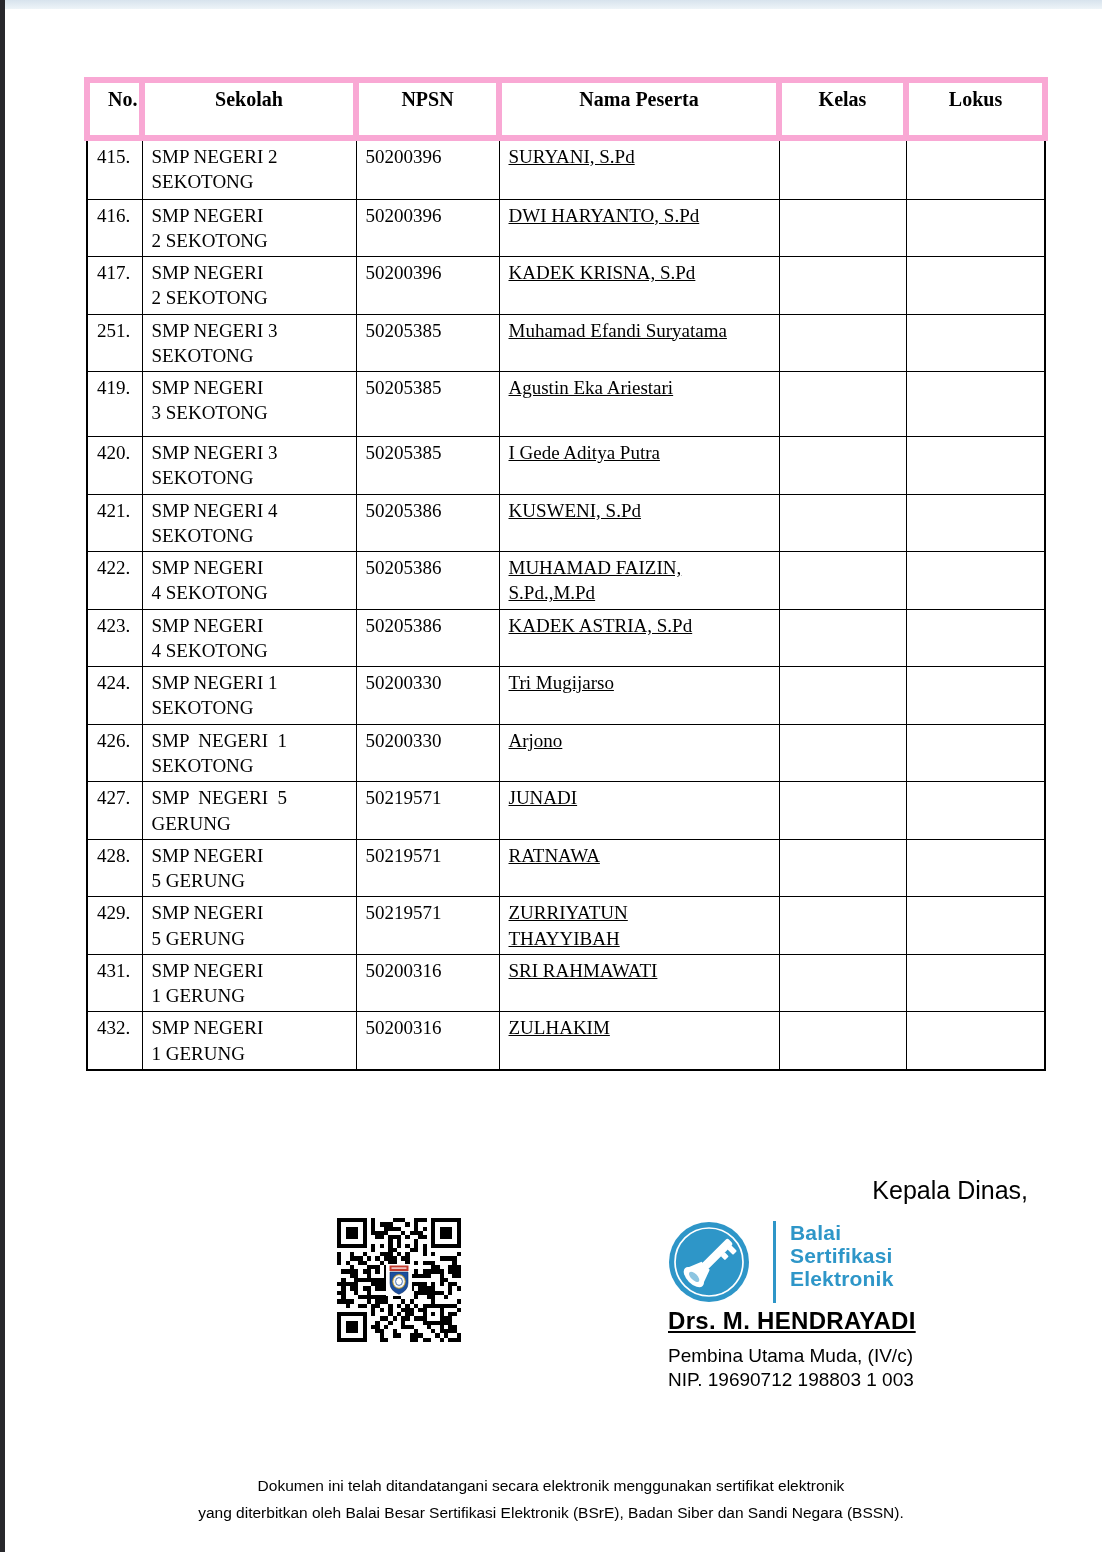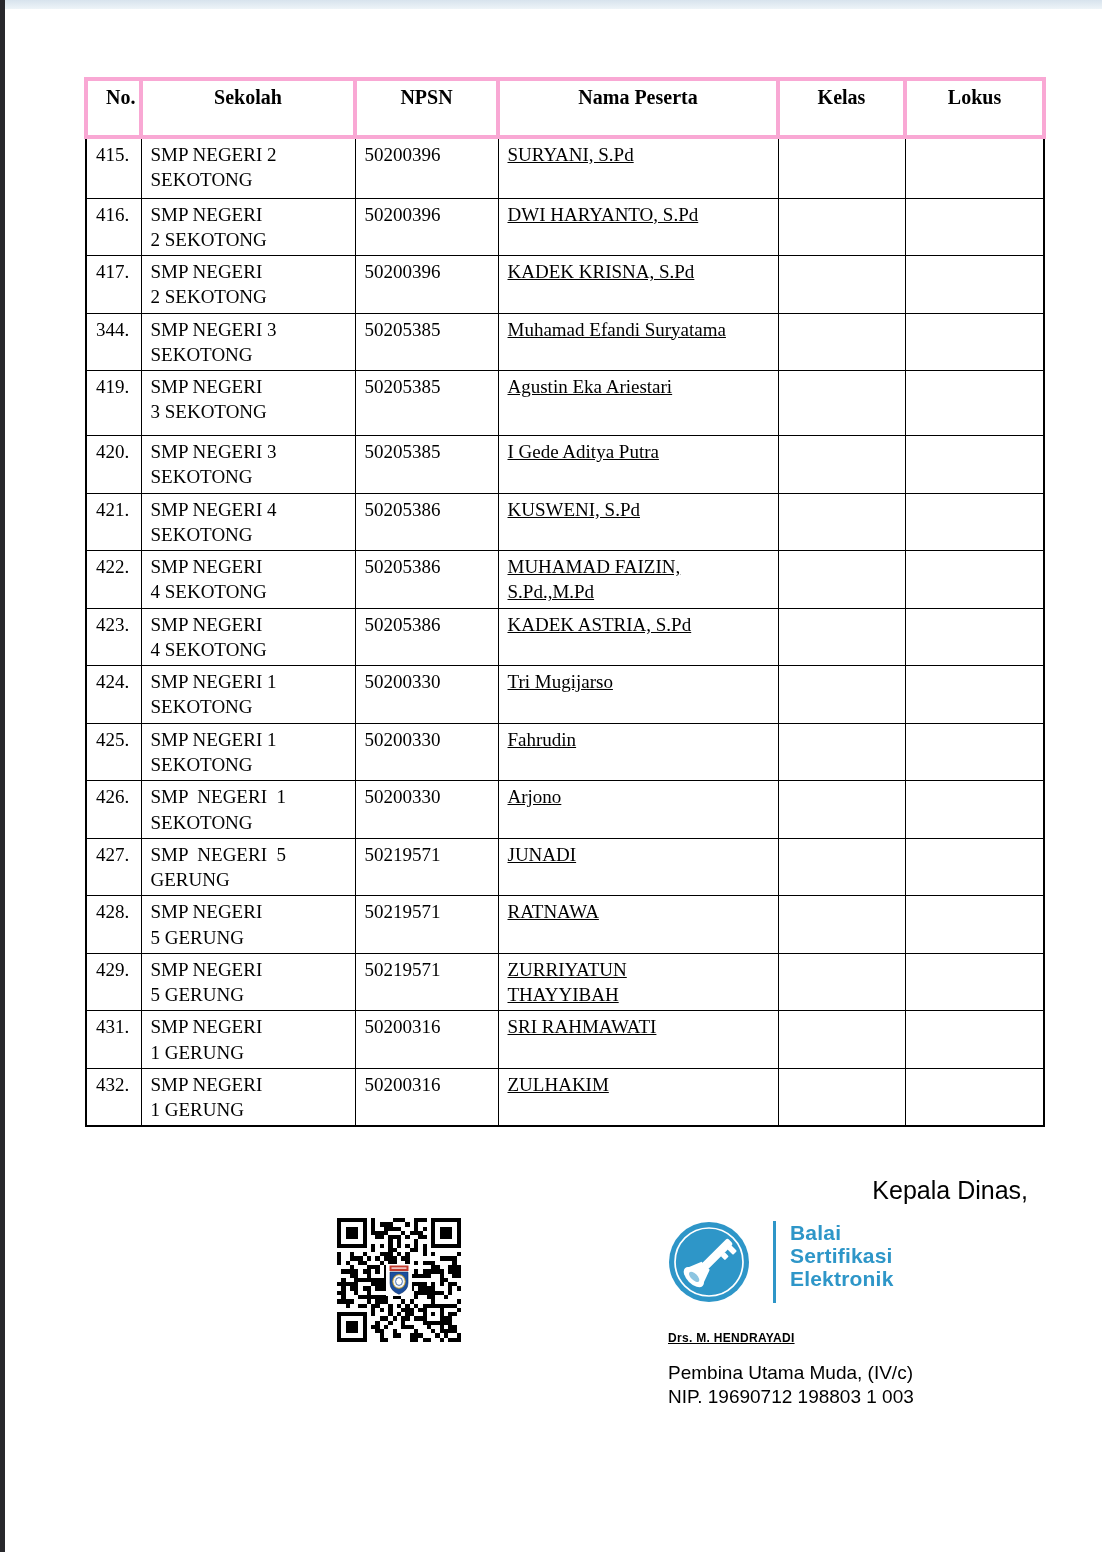--- a/index.html
+++ b/index.html
@@ -30,21 +30,21 @@
   
   table.roster{
     position:absolute;left:84px;top:77px;
     width:958px;
     border-collapse:collapse;
     border:2px solid #000;
     table-layout:fixed;
     font-size:19px;
   }
   table.roster th{
-    border:4px solid #f9a8d4;
+    border:6px solid #f9a8d4;
     font-weight:700;font-size:20px;
     text-align:center;vertical-align:top;
     padding:5px 18px;
     height:58px;
   }
   table.roster td{
     border:1px solid #000;
     vertical-align:top;
     padding:3px 6px 3px 9px;
     line-height:1.33;
@@ -89,22 +89,21 @@
   .logo-divider{
     width:3px;height:82px;background:var(--logo-blue);
     margin-left:23px;margin-right:14px;flex:0 0 auto;
   }
   .logo-text{
     color:var(--logo-blue);
     font-weight:700;font-size:21px;line-height:23px;
     letter-spacing:.2px;
   }
   .sig-name{
-    margin-top:17px;
-    font-size:12px;font-weight:700;line-height:24px;
+    font-size:24px;font-weight:700;line-height:24px;
     text-decoration:underline;
     letter-spacing:.3px;
   }
   .sig-rank{font-size:19px;line-height:24px;margin-top:11px;}
   .sig-nip{font-size:19px;line-height:24px;}
 
   
   .footer{
     position:absolute;left:0;top:1472px;width:1102px;
     text-align:center;
@@ -162,21 +161,21 @@
         <tr>
       <td class="c-no">417.</td>
       <td class="c-sekolah">SMP NEGERI
 2 SEKOTONG</td>
       <td class="c-npsn">50200396</td>
       <td class="c-nama">KADEK KRISNA, S.Pd</td>
       <td class="c-kelas"></td>
       <td class="c-lokus"></td>
     </tr>
         <tr>
-      <td class="c-no">344.</td>
+      <td class="c-no">251.</td>
       <td class="c-sekolah">SMP NEGERI 3
 SEKOTONG</td>
       <td class="c-npsn">50205385</td>
       <td class="c-nama">Muhamad Efandi Suryatama</td>
       <td class="c-kelas"></td>
       <td class="c-lokus"></td>
     </tr>
         <tr>
       <td class="c-no">419.</td>
       <td class="c-sekolah">SMP NEGERI
@@ -222,29 +221,20 @@
       <td class="c-nama">KADEK ASTRIA, S.Pd</td>
       <td class="c-kelas"></td>
       <td class="c-lokus"></td>
     </tr>
         <tr>
       <td class="c-no">424.</td>
       <td class="c-sekolah">SMP NEGERI 1
 SEKOTONG</td>
       <td class="c-npsn">50200330</td>
       <td class="c-nama">Tri Mugijarso</td>
-      <td class="c-kelas"></td>
-      <td class="c-lokus"></td>
-    </tr>
-        <tr>
-      <td class="c-no">425.</td>
-      <td class="c-sekolah">SMP NEGERI 1
-SEKOTONG</td>
-      <td class="c-npsn">50200330</td>
-      <td class="c-nama">Fahrudin</td>
       <td class="c-kelas"></td>
       <td class="c-lokus"></td>
     </tr>
         <tr>
       <td class="c-no">426.</td>
       <td class="c-sekolah">SMP  NEGERI  1
 SEKOTONG</td>
       <td class="c-npsn">50200330</td>
       <td class="c-nama">Arjono</td>
       <td class="c-kelas"></td>
@@ -757,14 +747,18 @@
         <div>Sertifikasi</div>
         <div>Elektronik</div>
       </div>
     </div>
 
     <div class="sig-name">Drs. M. HENDRAYADI</div>
     <div class="sig-rank">Pembina Utama Muda, (IV/c)</div>
     <div class="sig-nip">NIP. 19690712 198803 1 003</div>
   </div>
 
+  <div class="footer">
+    <div>Dokumen ini telah ditandatangani secara elektronik menggunakan sertifikat elektronik</div>
+    <div>yang diterbitkan oleh Balai Besar Sertifikasi Elektronik (BSrE), Badan Siber dan Sandi Negara (BSSN).</div>
+  </div>
 
 </div>
 
 </body></html>

